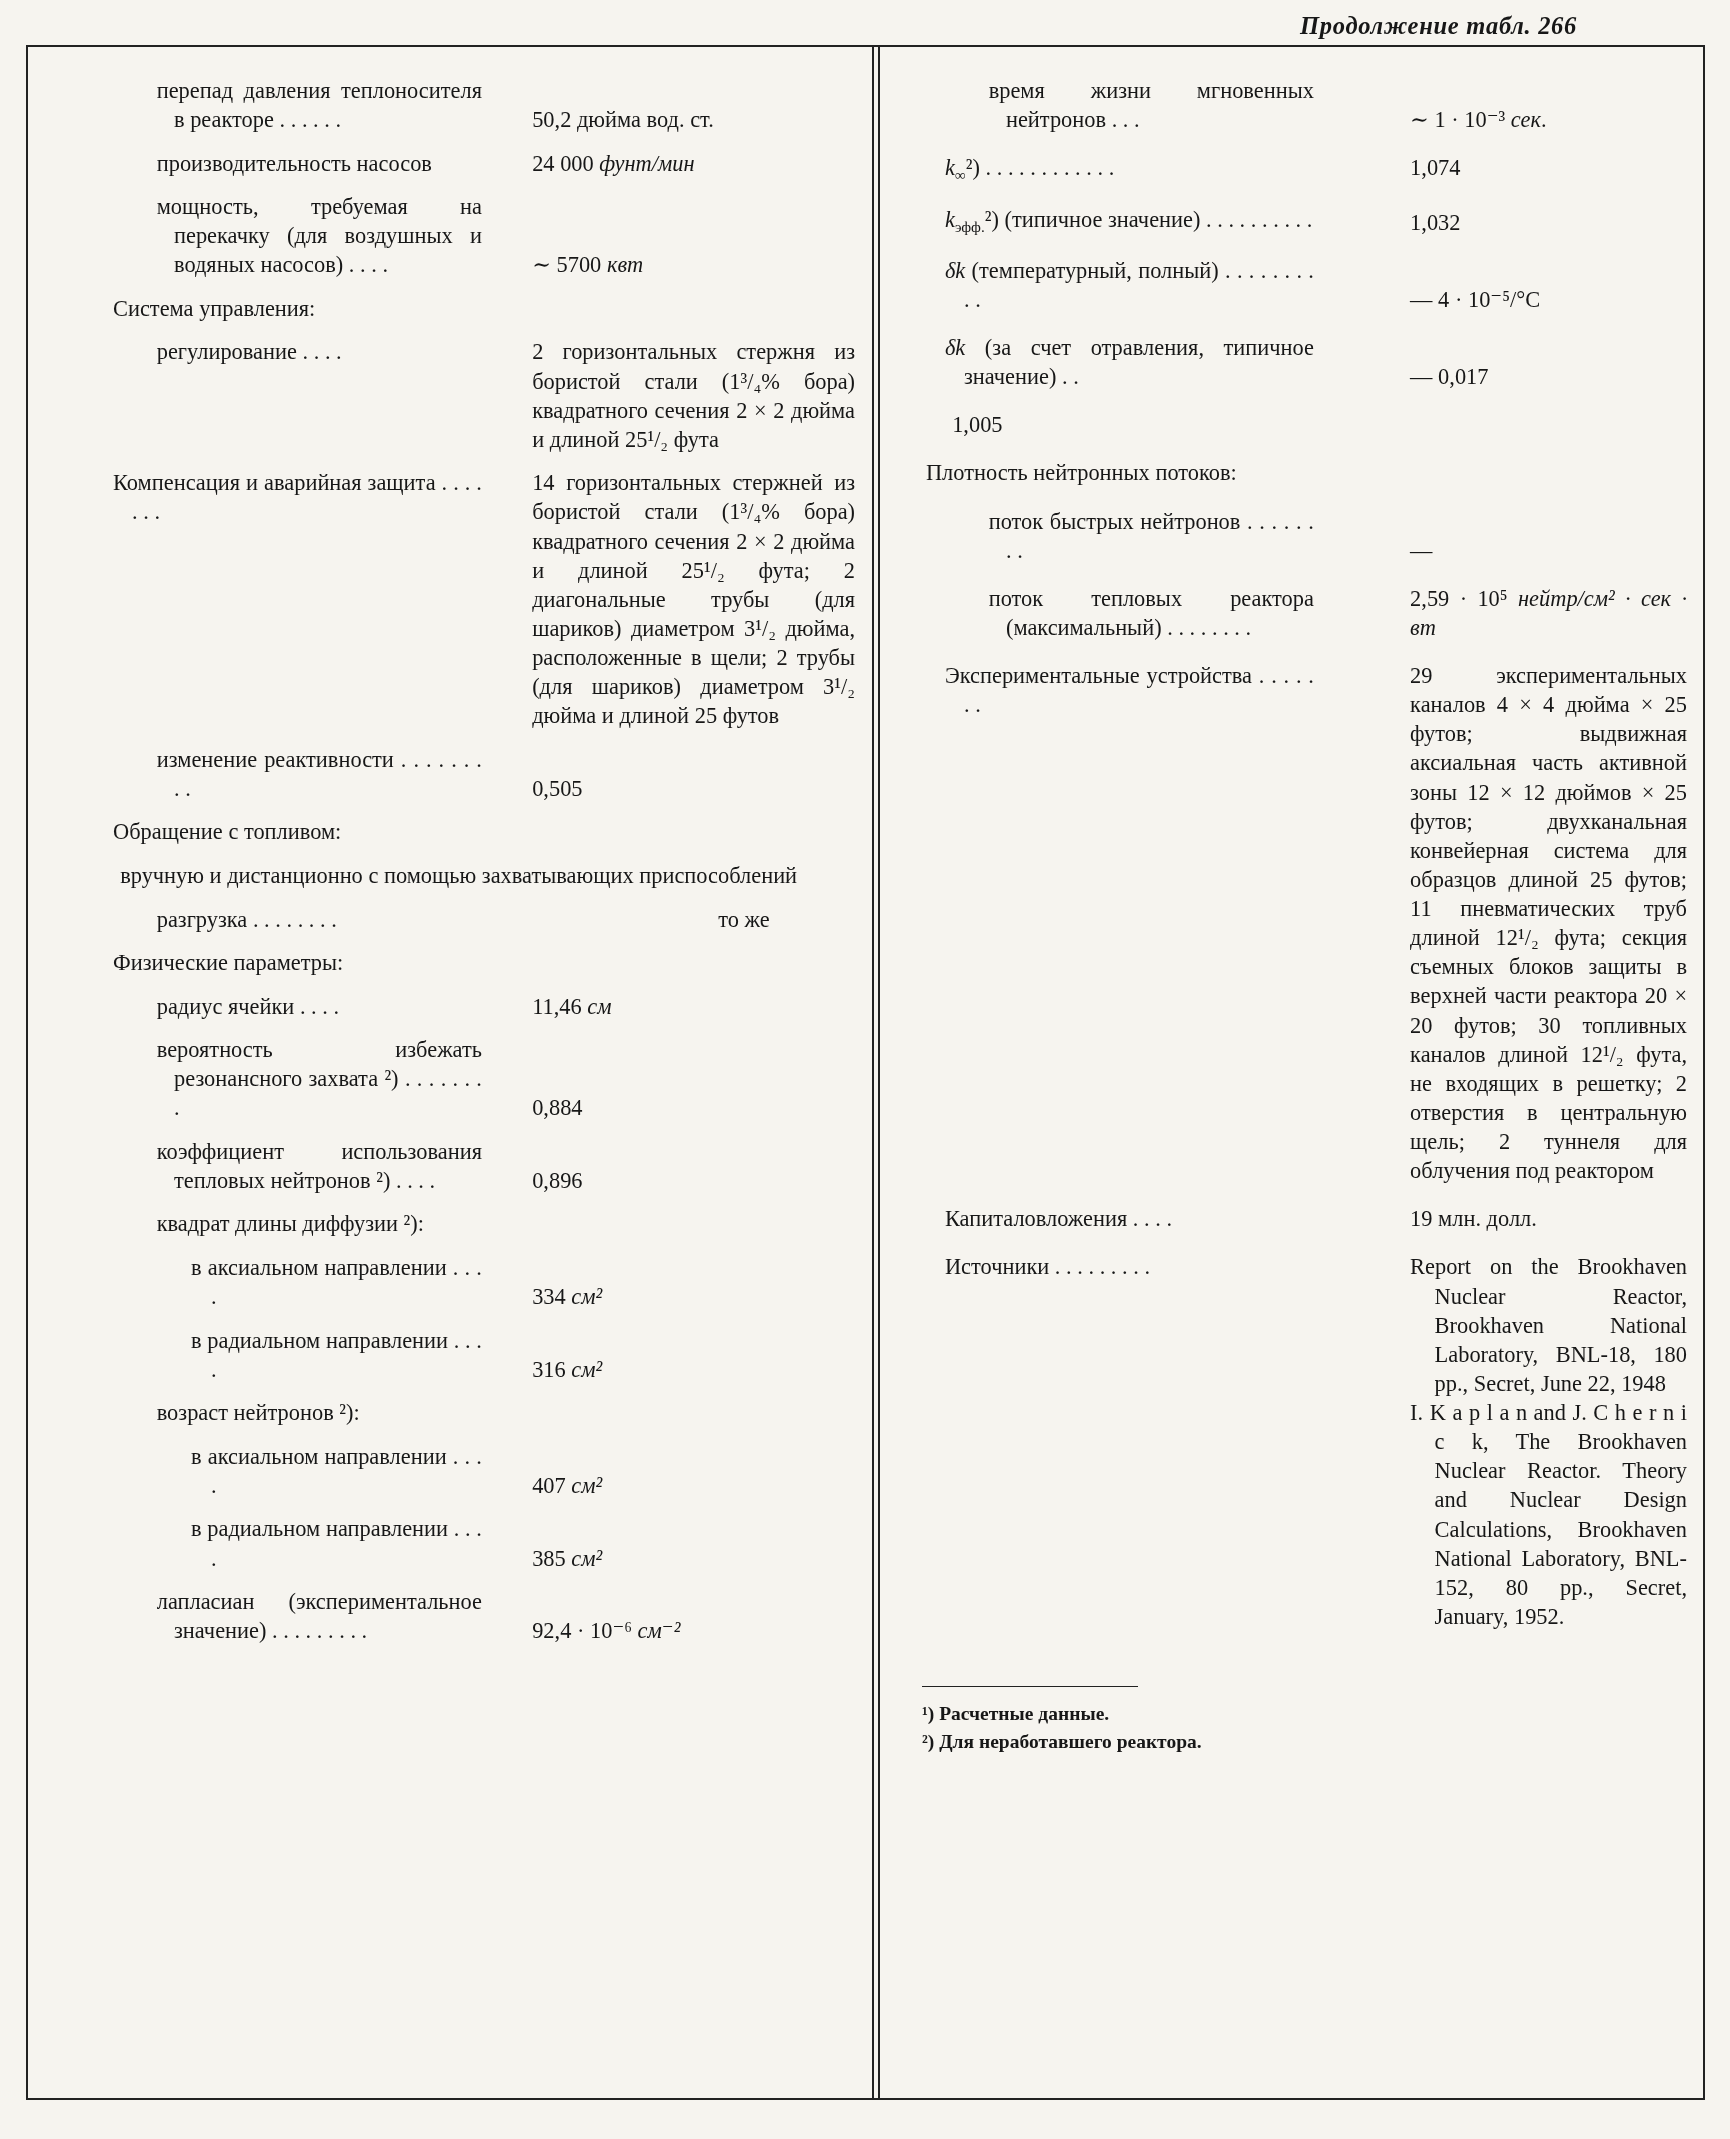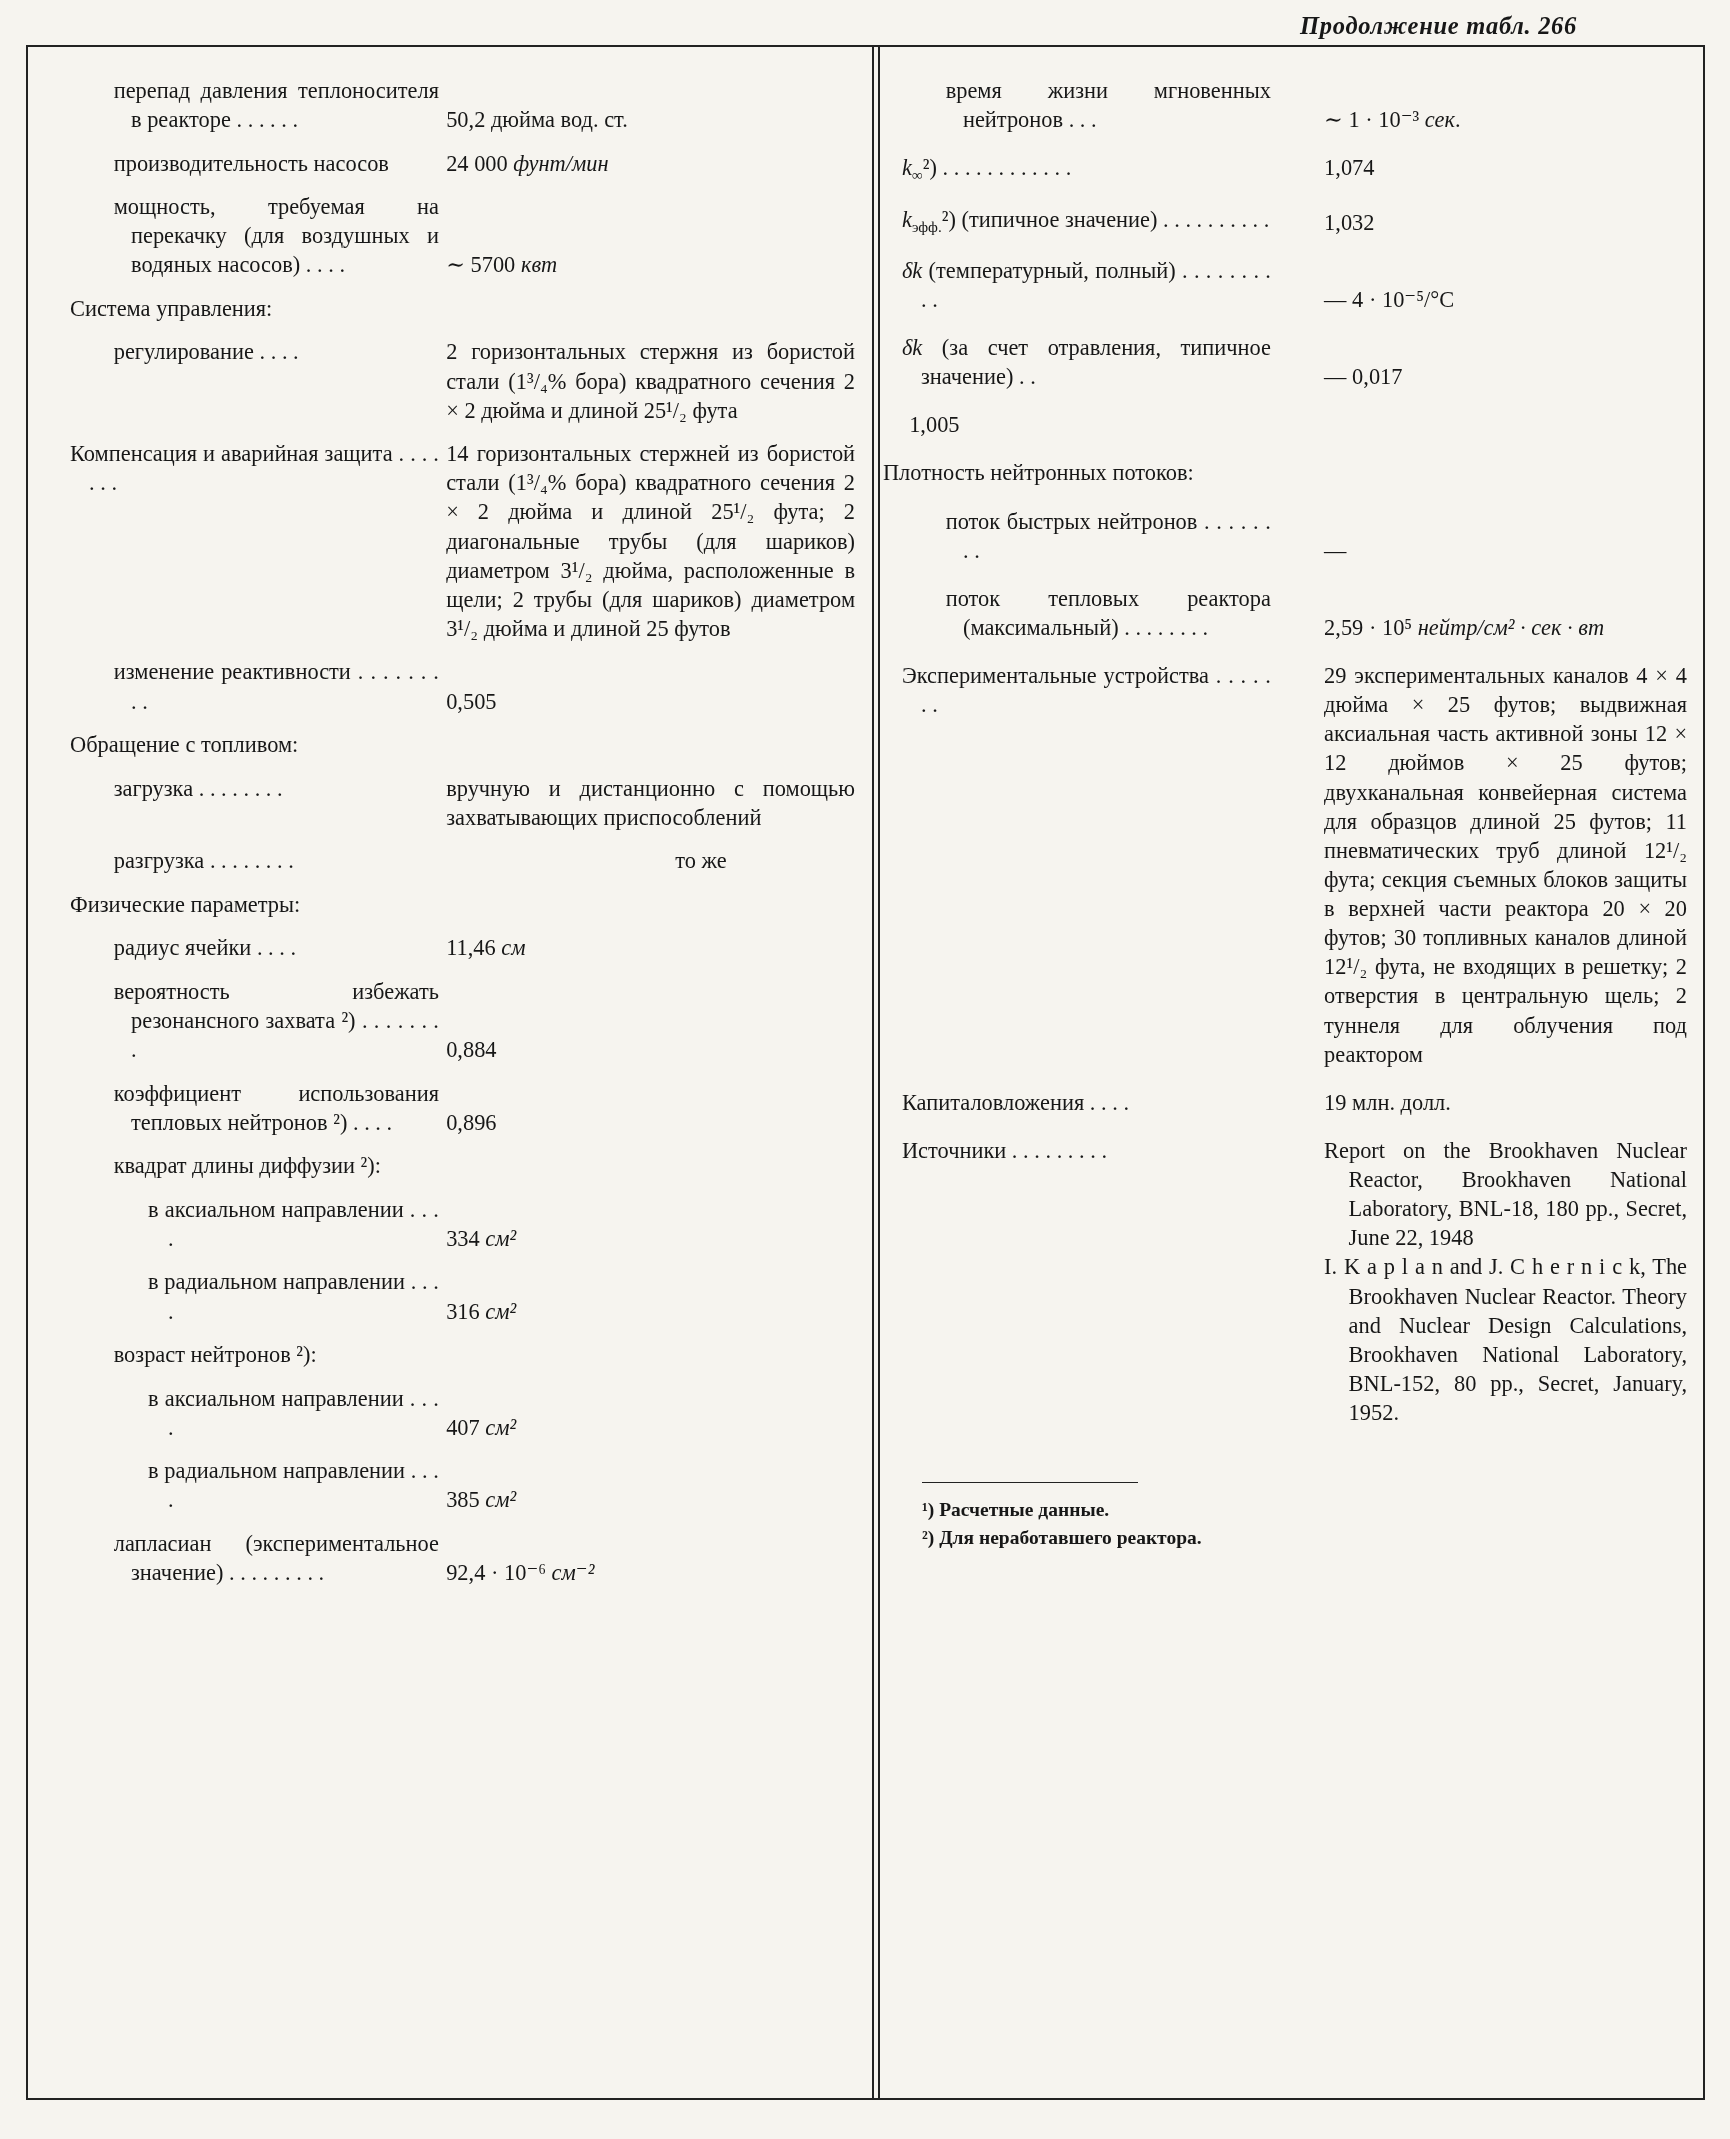--- a/index.html
+++ b/index.html
@@ -24,21 +24,21 @@
   .col-left  { padding: 29px 17.3px 14.4px 42px; }
   .col-right { padding: 29px 16px 14.4px 21.6px; }
   .divider {
     flex: 0 0 8px; box-sizing: border-box;
     border-left: 2.2px solid #222; border-right: 2.2px solid #222;
   }
   .row { display: flex; margin-bottom: 14.4px; }
   .col-right .row { margin-bottom: 19px; gap: 46px; }
   .v-bottom { align-items: flex-end; }
   .v-center { align-items: center; }
-  .cell { box-sizing: border-box; }
+  .cell { box-sizing: border-box; margin-left: 43px; }
   .label { flex: 0 0 47%; text-align: justify; }
   .value { flex: 1 1 auto; padding-left: 7.2px; text-align: justify; }
   .ind0 { padding-left: 19px;  text-indent: -19px; }
   .ind1 { padding-left: 61px;  text-indent: -17.3px; }
   .ind2 { padding-left: 98px; text-indent: -20px; }
   .sec  { padding-left: 0; }
   .vpad { padding-left: 108px; text-align: center; }
   .hang { padding-left: 24.5px; text-indent: -24.5px; text-align: justify; }
   .footnotes { margin-top: 55px; padding-left: 20px; }
   .fn-rule { width: 216px; border-top: 1.4px solid #222; margin-bottom: 13px; }
@@ -86,21 +86,20 @@
     <div class="row v-bottom">
       <div class="cell label ind1">изменение реактивности . . . . . . . . .</div>
       <div class="cell value">0,505</div>
     </div>
 
     <div class="row">
       <div class="cell label sec">Обращение с топливом:</div>
     </div>
 
     <div class="row">
-      <div class="cell label ind1">загрузка . . . . . . . .</div>
       <div class="cell value">вручную и дистанционно с помощью захватывающих приспособлений</div>
     </div>
 
     <div class="row">
       <div class="cell label ind1">разгрузка . . . . . . . .</div>
       <div class="cell value vpad">то же</div>
     </div>
 
     <div class="row">
       <div class="cell label sec">Физические параметры:</div>

